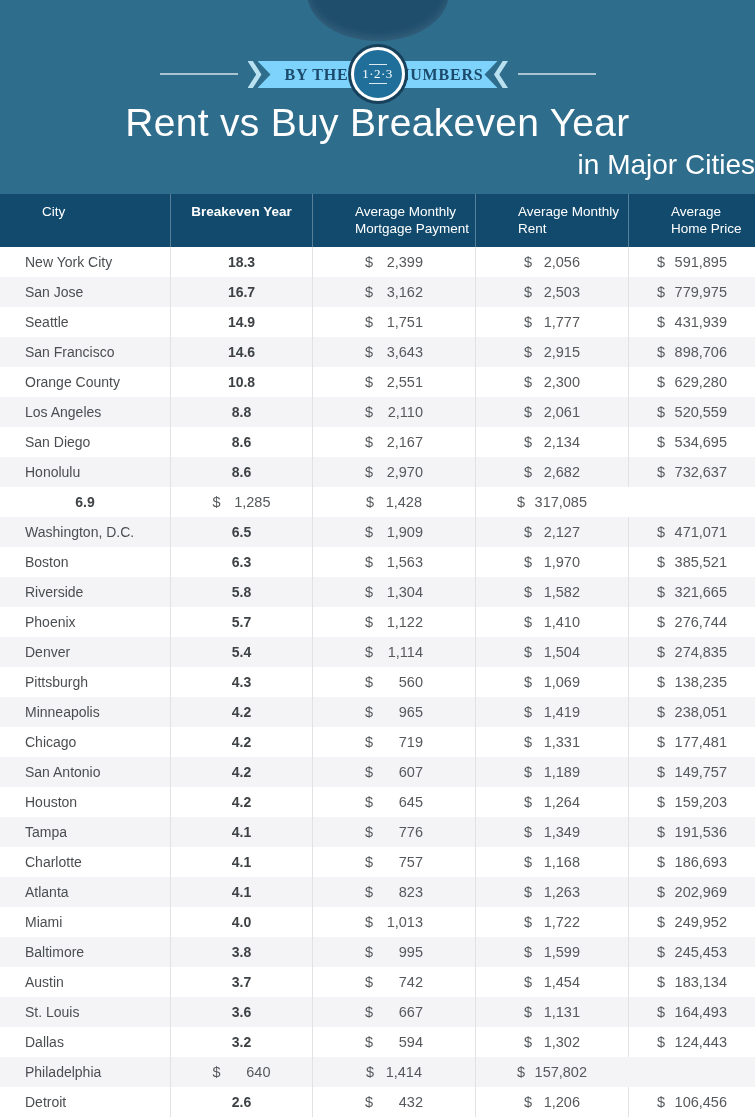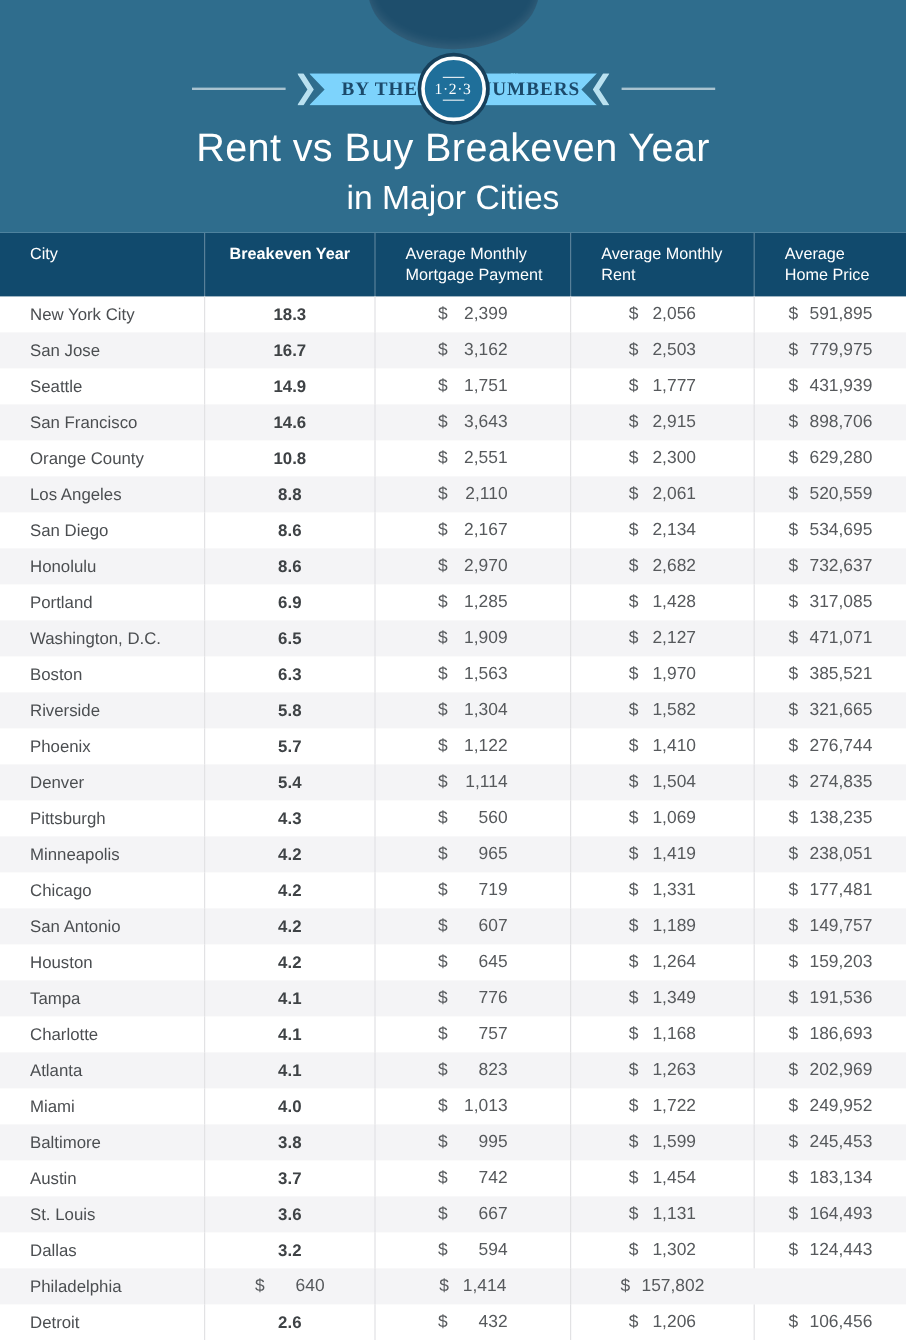--- a/index.html
+++ b/index.html
@@ -56,34 +56,34 @@
     display: flex; flex-direction: column; align-items: center; justify-content: center;
   }
   .badge-num {
     color: #fff; font-family: "Liberation Serif", "DejaVu Serif", serif;
     font-weight: normal; font-size: 13px; letter-spacing: 0.5px; line-height: 1.1;
   }
   .badge-rule { width: 18px; height: 1px; background: rgba(255,255,255,0.85); margin: 2px 0; }
 
   .title {
     position: absolute; top: 99px; left: 0; right: 0; text-align: center;
-    color: #ffffff; font-size: 33px; font-weight: 300; letter-spacing: 0.3px; line-height: 48px;
+    color: #ffffff; font-size: 39px; font-weight: 300; letter-spacing: 0.3px; line-height: 48px;
   }
   .subtitle {
-    position: absolute; top: 147px; left: 0; right: 0; text-align: center;
+    position: absolute; top: 147px; left: 0; right: 0; text-align: right;
     color: #ffffff; font-size: 28px; font-weight: 300; line-height: 36px;
   }
 
   
   .grid-cols { display: grid; grid-template-columns: 170px 142px 163px 153px 127px; }
 
   .thead { height: 53px; background: #114a6d; color: #ffffff; }
   .th { padding-top: 9px; font-size: 13.5px; line-height: 17px; }
   .th + .th { border-left: 1px solid rgba(255,255,255,0.30); }
-  .th-left { padding-left: 25px; }
+  .th-left { padding-left: 42px; }
   .th-center { text-align: center; font-weight: bold; }
 
   .row { height: 30px; }
   .row:nth-child(even) { background: #f4f4f6; }
   .cell { display: flex; align-items: center; height: 30px; }
   .cell + .cell { border-left: 1px solid #e2e2e4; }
 
   .city-text { padding-left: 25px; font-size: 14px; color: #4b4e51; }
   .c-break { justify-content: center; }
   .break-text { font-size: 14px; font-weight: bold; color: #3e4245; }
@@ -348,23 +348,20 @@
           </span>
     </div>
     <div class="cell">
       <span class="money money-w5">
             <span class="dollar">$</span>
             <span class="amount">732,637</span>
           </span>
     </div>
   </div>
       <div class="row grid-cols">
-    <div class="cell c-city">
-      <span class="city-text">Portland</span>
-    </div>
     <div class="cell c-break">
       <span class="break-text">6.9</span>
     </div>
     <div class="cell">
       <span class="money money-w3">
             <span class="dollar">$</span>
             <span class="amount">1,285</span>
           </span>
     </div>
     <div class="cell">

